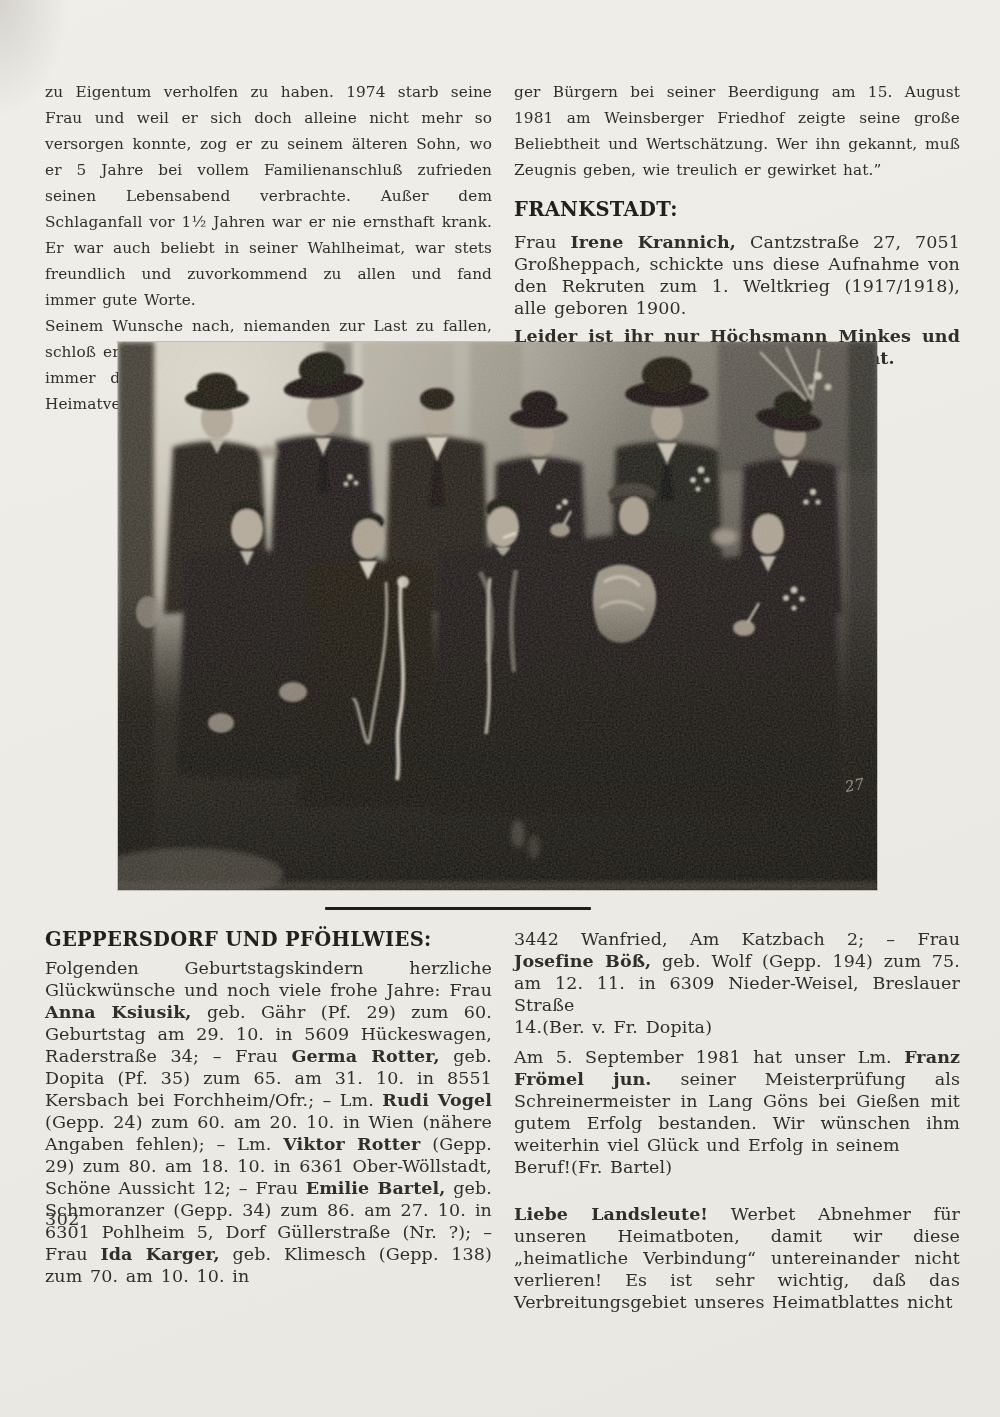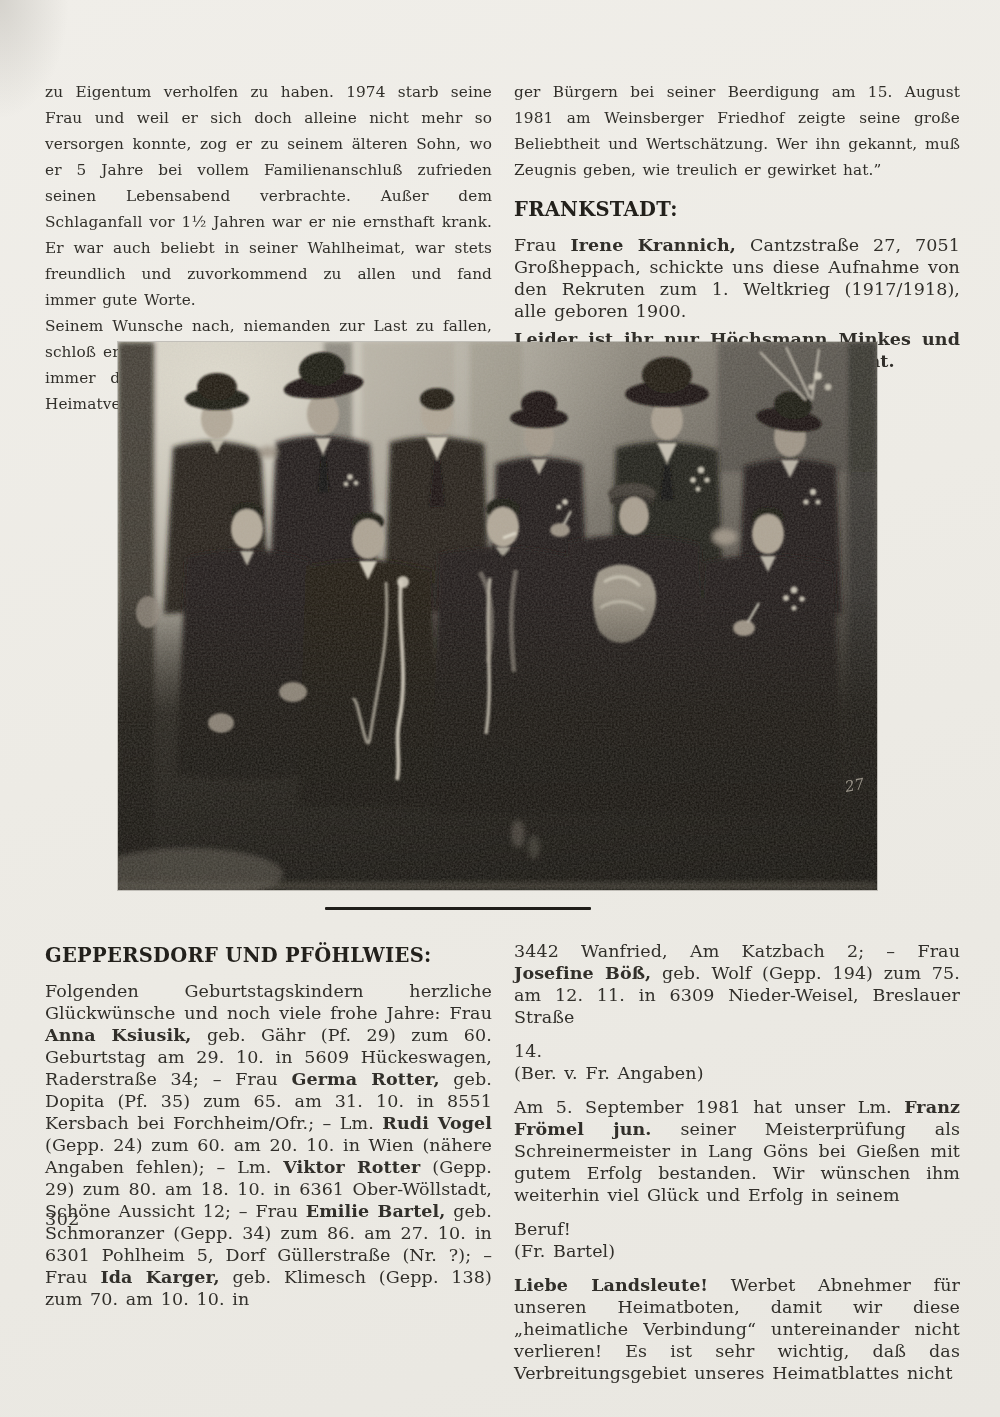--- a/index.html
+++ b/index.html
@@ -20,31 +20,31 @@
   .upper { top:79px; }
   .lower { top:928px; }
   .col-l { width:447px; }
   .col-r { width:446px; }
   p.body-s {
     font-size:15.3px; line-height:26px; text-align:justify;
     letter-spacing:0.1px; word-spacing:1.5px;
   }
   p.body-l, .split {
     font-size:17.5px; line-height:22px; text-align:justify;
-    letter-spacing:0.1px; word-spacing:2px;margin-top:12px;
+    letter-spacing:0.1px; word-spacing:2px;
   }
   .b { font-weight:bold; }
   h2.sect {
     font-size:19.5px; line-height:24px; font-weight:bold; color:#23211c;
     letter-spacing:0.3px;
   }
   .upper .col-r h2.sect { margin:15px 0 9px 0; }
-  .lower h2.sect { margin:16px 0 5px 0; }
+  .lower h2.sect { margin:0 0 5px 0; }
   p.note { font-weight:bold; margin-top:6px; }
-  .split { display:flex; justify-content:flex-start; text-align:left;flex-direction:column; }
+  .split { display:flex; justify-content:flex-start; text-align:left; }
   .mt8 { margin-top:8px; }
   .mt24 { margin-top:25px; }
   .photo-wrap {
     position:absolute; left:118px; top:342px; width:759px; height:548px;
     box-shadow:0 0 0 1px rgba(60,55,48,0.25);
     background:#2a2722;
   }
   .photo-wrap svg { display:block; width:759px; height:548px; }
   .rule {
     position:absolute; left:325px; top:907px; width:266px; height:3px;
@@ -256,21 +256,21 @@
 
 <div class="cols lower">
   <div class="col-l">
     <h2 class="sect">GEPPERSDORF UND PFÖHLWIES:</h2>
     <p class="body-l"><span>Folgenden Geburtstagskindern herzliche Glückwünsche und noch viele frohe Jahre: Frau </span><span class="b">Anna Ksiusik,</span><span> geb. Gähr (Pf. 29) zum 60. Geburtstag am 29. 10. in 5609 Hückeswagen, Raderstraße 34; – Frau </span><span class="b">Germa Rotter,</span><span> geb. Dopita (Pf. 35) zum 65. am 31. 10. in 8551 Kersbach bei Forchheim/Ofr.; – Lm. </span><span class="b">Rudi Vogel</span><span> (Gepp. 24) zum 60. am 20. 10. in Wien (nähere Angaben fehlen); – Lm. </span><span class="b">Viktor Rotter</span><span> (Gepp. 29) zum 80. am 18. 10. in 6361 Ober-Wöllstadt, Schöne Aussicht 12; – Frau </span><span class="b">Emilie Bartel,</span><span> geb. Schmoranzer (Gepp. 34) zum 86. am 27. 10. in 6301 Pohlheim 5, Dorf Güllerstraße (Nr. ?); – Frau </span><span class="b">Ida Karger,</span><span> geb. Klimesch (Gepp. 138) zum 70. am 10. 10. in</span></p>
   </div>
   <div class="col-r">
     <p class="body-l"><span>3442 Wanfried, Am Katzbach 2; – Frau </span><span class="b">Josefine Böß,</span><span> geb. Wolf (Gepp. 194) zum 75. am 12. 11. in 6309 Nieder-Weisel, Breslauer Straße</span></p>
     <div class="split">
       <span>14.</span>
-      <span>(Ber. v. Fr. Angaben)</span>
+      <span>(Ber. v. Fr. Dopita)</span>
     </div>
     <p class="body-l mt8"><span>Am 5. September 1981 hat unser Lm. </span><span class="b">Franz Frömel jun.</span><span> seiner Meisterprüfung als Schreinermeister in Lang Göns bei Gießen mit gutem Erfolg bestanden. Wir wünschen ihm weiterhin viel Glück und Erfolg in seinem</span></p>
     <div class="split">
       <span>Beruf!</span>
       <span>(Fr. Bartel)</span>
     </div>
     <p class="body-l mt24"><span class="b">Liebe Landsleute!</span><span> Werbet Abnehmer für unseren Heimatboten, damit wir diese „heimatliche Verbindung“ untereinander nicht verlieren! Es ist sehr wichtig, daß das Verbreitungsgebiet unseres Heimatblattes nicht</span></p>
   </div>
 </div>
 

